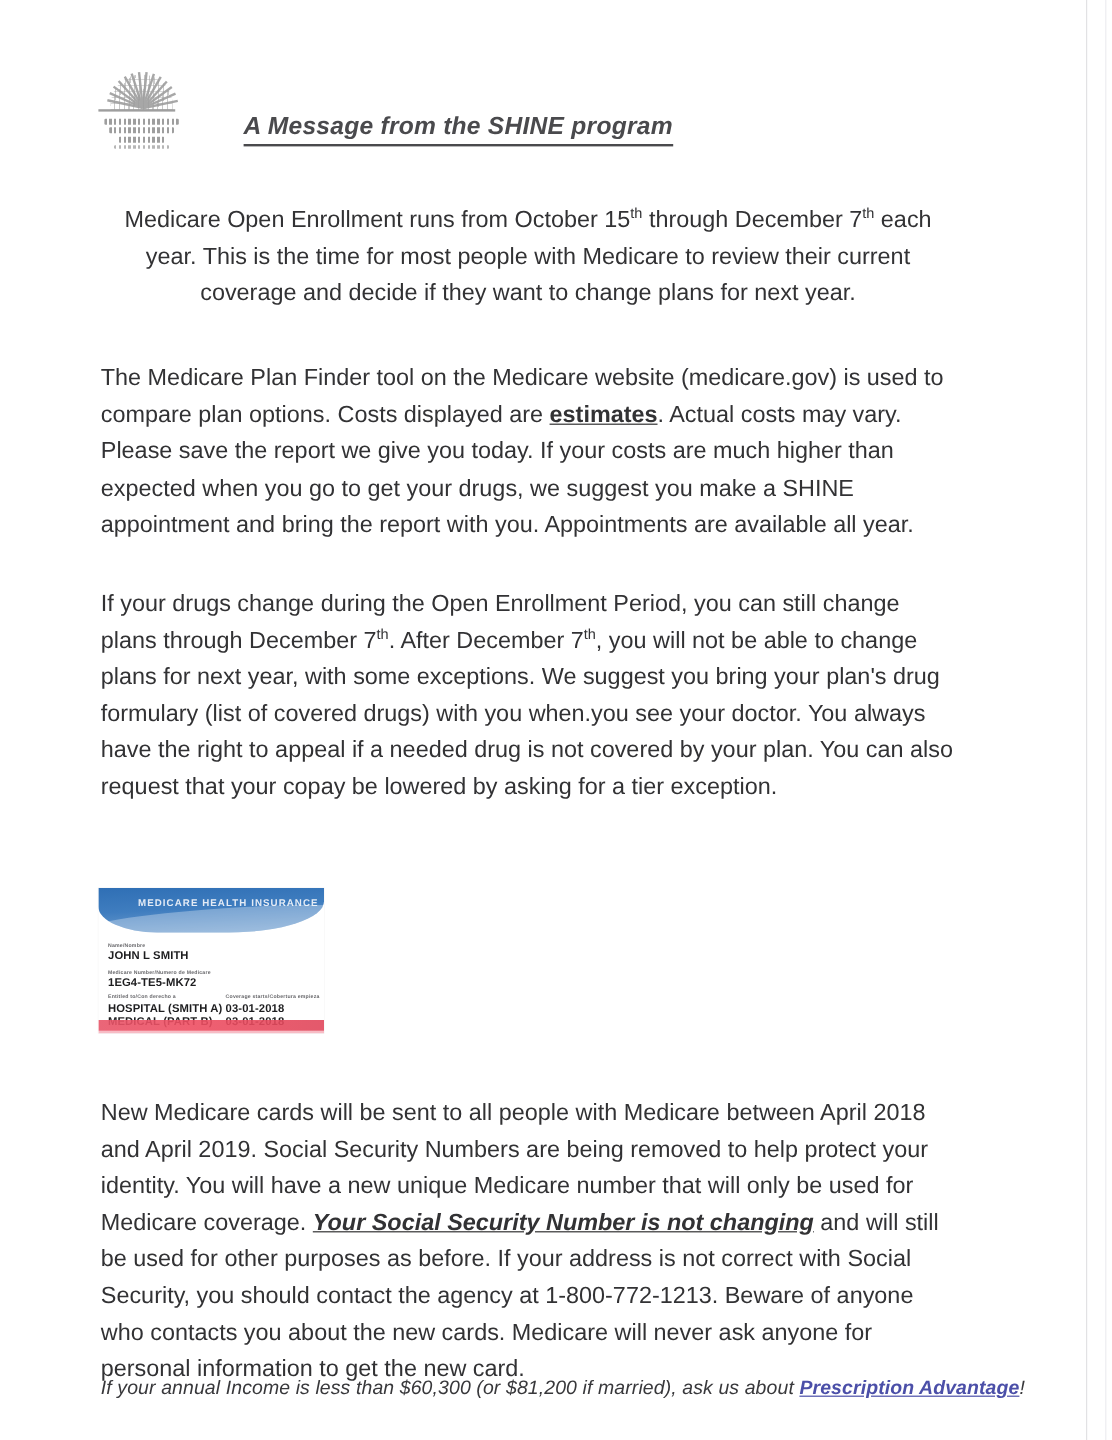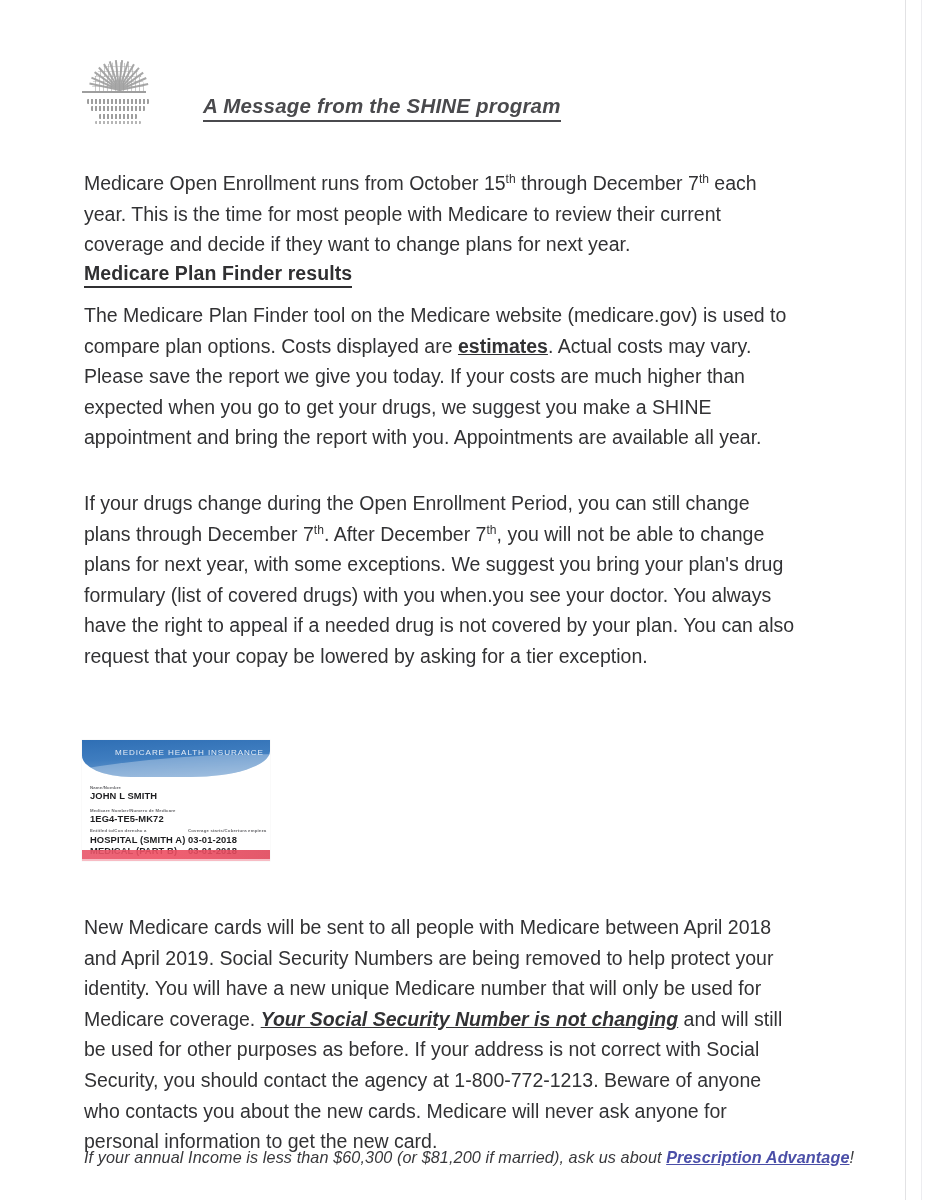--- a/index.html
+++ b/index.html
@@ -203,21 +203,21 @@
     height: 60%;
     background: rgba(255,255,255,0.30);
     transform: rotate(-4deg);
     border-radius: 50% 50% 0 0;
   }
   .card-banner-title {
     position: absolute;
     left: 33px;
     top: 8px;
     font-size: 8.1px;
-    font-weight: normal;
+    font-weight: bold;
     letter-spacing: 0.9px;
     color: #f2f5fa;
     opacity: .92;
     white-space: nowrap;
   }
   .card-redbar {
     position: absolute;
     left: 0;
     bottom: 2px;
     width: 188px;
@@ -314,27 +314,26 @@
         <span class="w1"></span>
         <span class="w2"></span>
         <span class="w3"></span>
         <span class="w4"></span>
       </div>
     </div>
 
     <div class="doc-title">A Message from the SHINE program</div>
   </div>
 
-  <div class="body-text" style="top:168px;">
+  <div class="body-text" style="top:168px;text-align:center;">
     <p>
       <span>Medicare Open Enrollment runs from October 15</span><sup>th</sup><span> through December 7</span><sup>th</sup><span> each year. This is the time for most people with Medicare to review their current coverage and decide if they want to change plans for next year.</span>
     </p>
   </div>
 
-  <h2 class="sec-head" style="top:262px;">Medicare Plan Finder results</h2>
 
   <div class="body-text" style="top:300px;">
     <p>
       <span>The Medicare Plan Finder tool on the Medicare website (medicare.gov) is used to compare plan options.  Costs displayed are </span><span class="u-bold">estimates</span><span>.  Actual costs may vary.  Please save the report we give you today.   If your costs are much higher than expected when you go to get your drugs, we suggest you make a SHINE appointment and bring the report with you.  Appointments are available all year.</span>
     </p>
   </div>
 
 
   <div class="body-text" style="top:488px;">
     <p>

